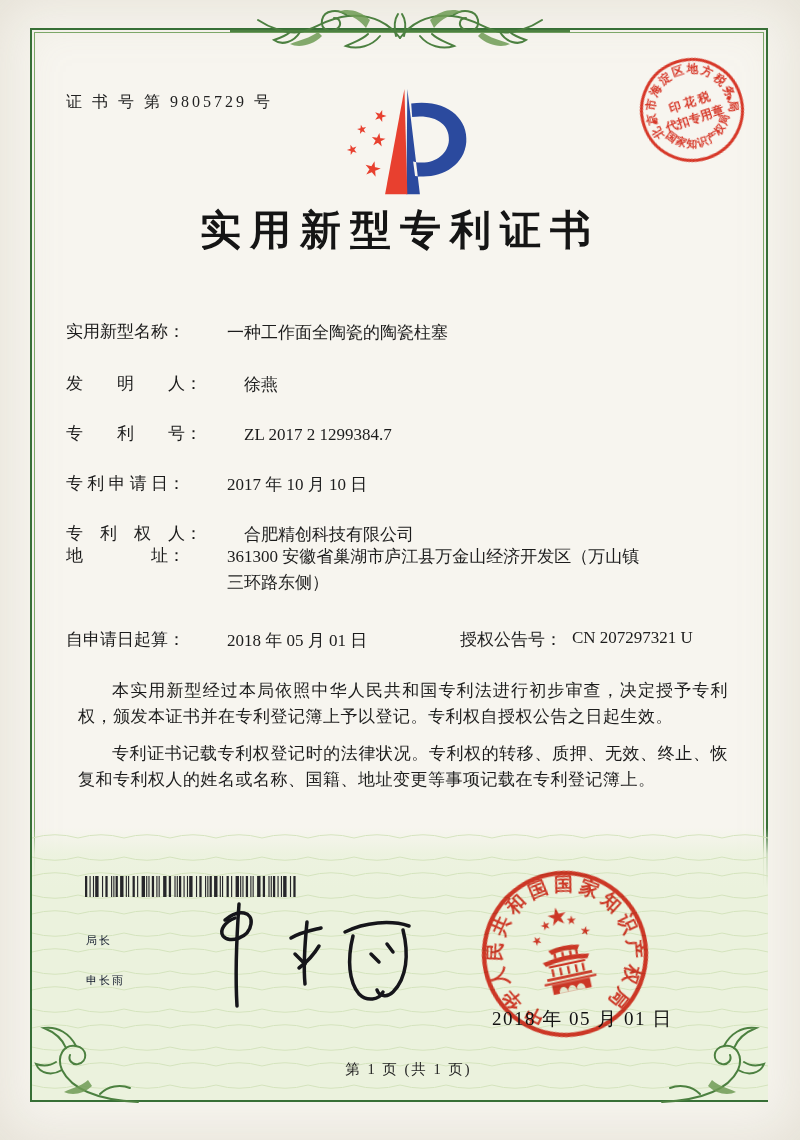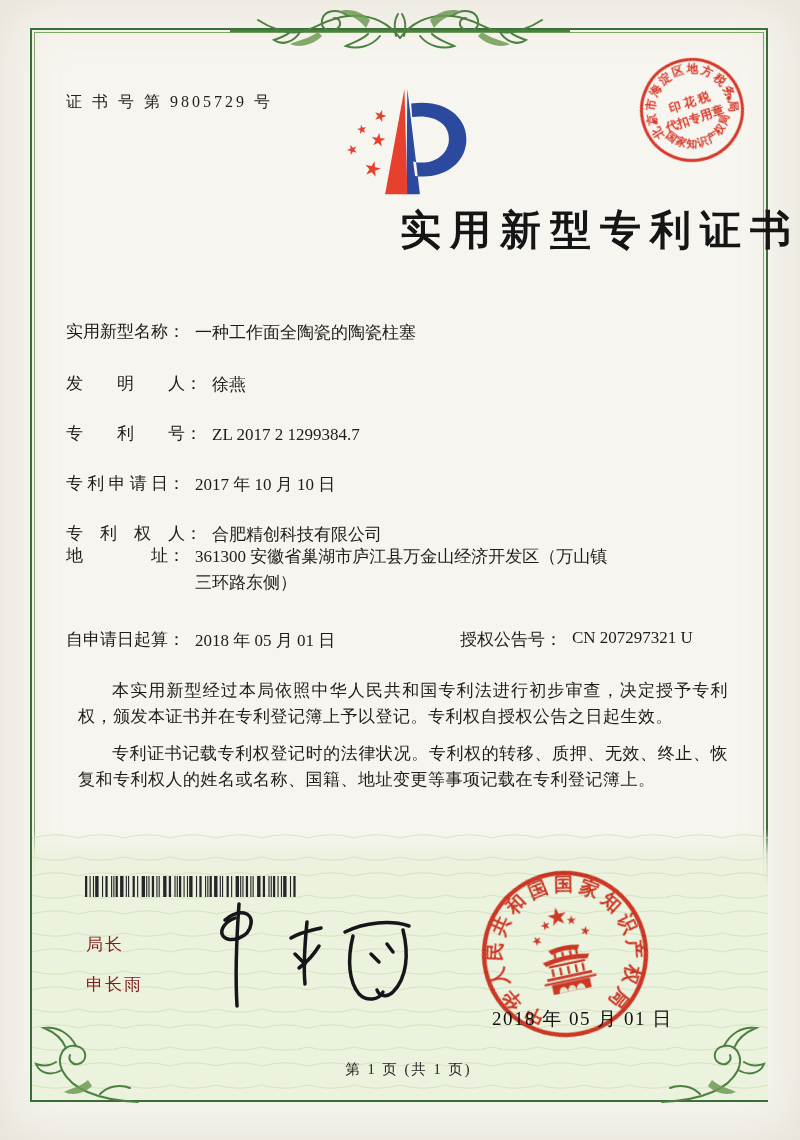--- a/index.html
+++ b/index.html
@@ -9,38 +9,38 @@
   
   .frame{position:absolute;left:30px;top:28px;width:738px;height:1074px;
          border:2px solid #376f36;box-sizing:border-box;}
   .frame::after{content:"";position:absolute;inset:2px;border:1px solid #7ca768;}
   
   .orn path{stroke:#4c8040;fill:none;stroke-width:2;stroke-linecap:round;}
   .orn .leaf{fill:#6f9b55;stroke:none;opacity:.85;}
   .orn .line{stroke-width:2.4;}
   
   .certno{position:absolute;left:66px;top:92px;font-size:16px;letter-spacing:3px;color:#222;}
-  .title{position:absolute;left:0;right:0;top:203px;text-align:right;font-size:41px;
+  .title{position:absolute;left:0;right:0;top:203px;text-align:center;font-size:41px;
          font-weight:bold;letter-spacing:9px;color:#151515;}
-  .frow{position:absolute;left:66px;width:676px;display:flex;font-size:17px;color:#1c1c1c;}
+  .frow{position:absolute;left:66px;width:676px;display:flex;font-size:17px;color:#1c1c1c;gap:32px;}
   .frow .lab{flex:none;margin-right:10px;white-space:pre;}
   .frow .val{flex:1;white-space:pre-line;line-height:26px;}
   .pair2{position:absolute;left:394px;top:0;display:flex;}
   .pair2 .lab{margin-right:10px;white-space:pre;}
   .bodytext{position:absolute;left:66px;top:666px;width:674px;font-size:17px;line-height:25.5px;
             color:#1d1d1d;text-align:justify;letter-spacing:.5px;}
   .bodytext p{margin:12px;text-indent:2em;}
   
   .band{position:absolute;left:32px;top:828px;width:736px;height:272px;
         background:linear-gradient(180deg,rgba(235,242,221,0) 0,rgba(235,242,221,.85) 26px,#ebf2dd 60px);}
   #waves{position:absolute;inset:0;opacity:.9;}
   #waves path{stroke:#d2e2ba;stroke-width:1;fill:none;}
   #barcode{position:absolute;left:85px;top:876px;width:214px;height:21px;}
   #barcode rect{fill:#26262a;}
-  .director{position:absolute;left:86px;font-size:17px;color:#7f1d1d;letter-spacing:2px;}
+  .director{position:absolute;left:86px;font-size:11px;color:#0f172a;letter-spacing:2px;}
   .sig{position:absolute;left:195px;top:898px;width:230px;height:115px;}
   .sig path{stroke:#15151a;stroke-width:3.5;fill:none;stroke-linecap:round;stroke-linejoin:round;}
   
   .seal{mix-blend-mode:multiply;filter:blur(.2px);}
   .seal text{fill:#de3a2b;font-family:"Liberation Serif","DejaVu Serif",serif;font-weight:bold;}
   .seal .ring{fill:none;stroke:#de3a2b;}
   .seal .emblem{fill:#de3a2b;}
   .stamptax{position:absolute;left:636px;top:54px;width:112px;height:112px;transform:rotate(-18deg);}
   .cnipaseal{position:absolute;left:477px;top:866px;width:176px;height:176px;transform:rotate(-12deg);}
   .sealdate{position:absolute;left:492px;top:1006px;font-size:19px;letter-spacing:1.5px;color:#101010;z-index:5;}

